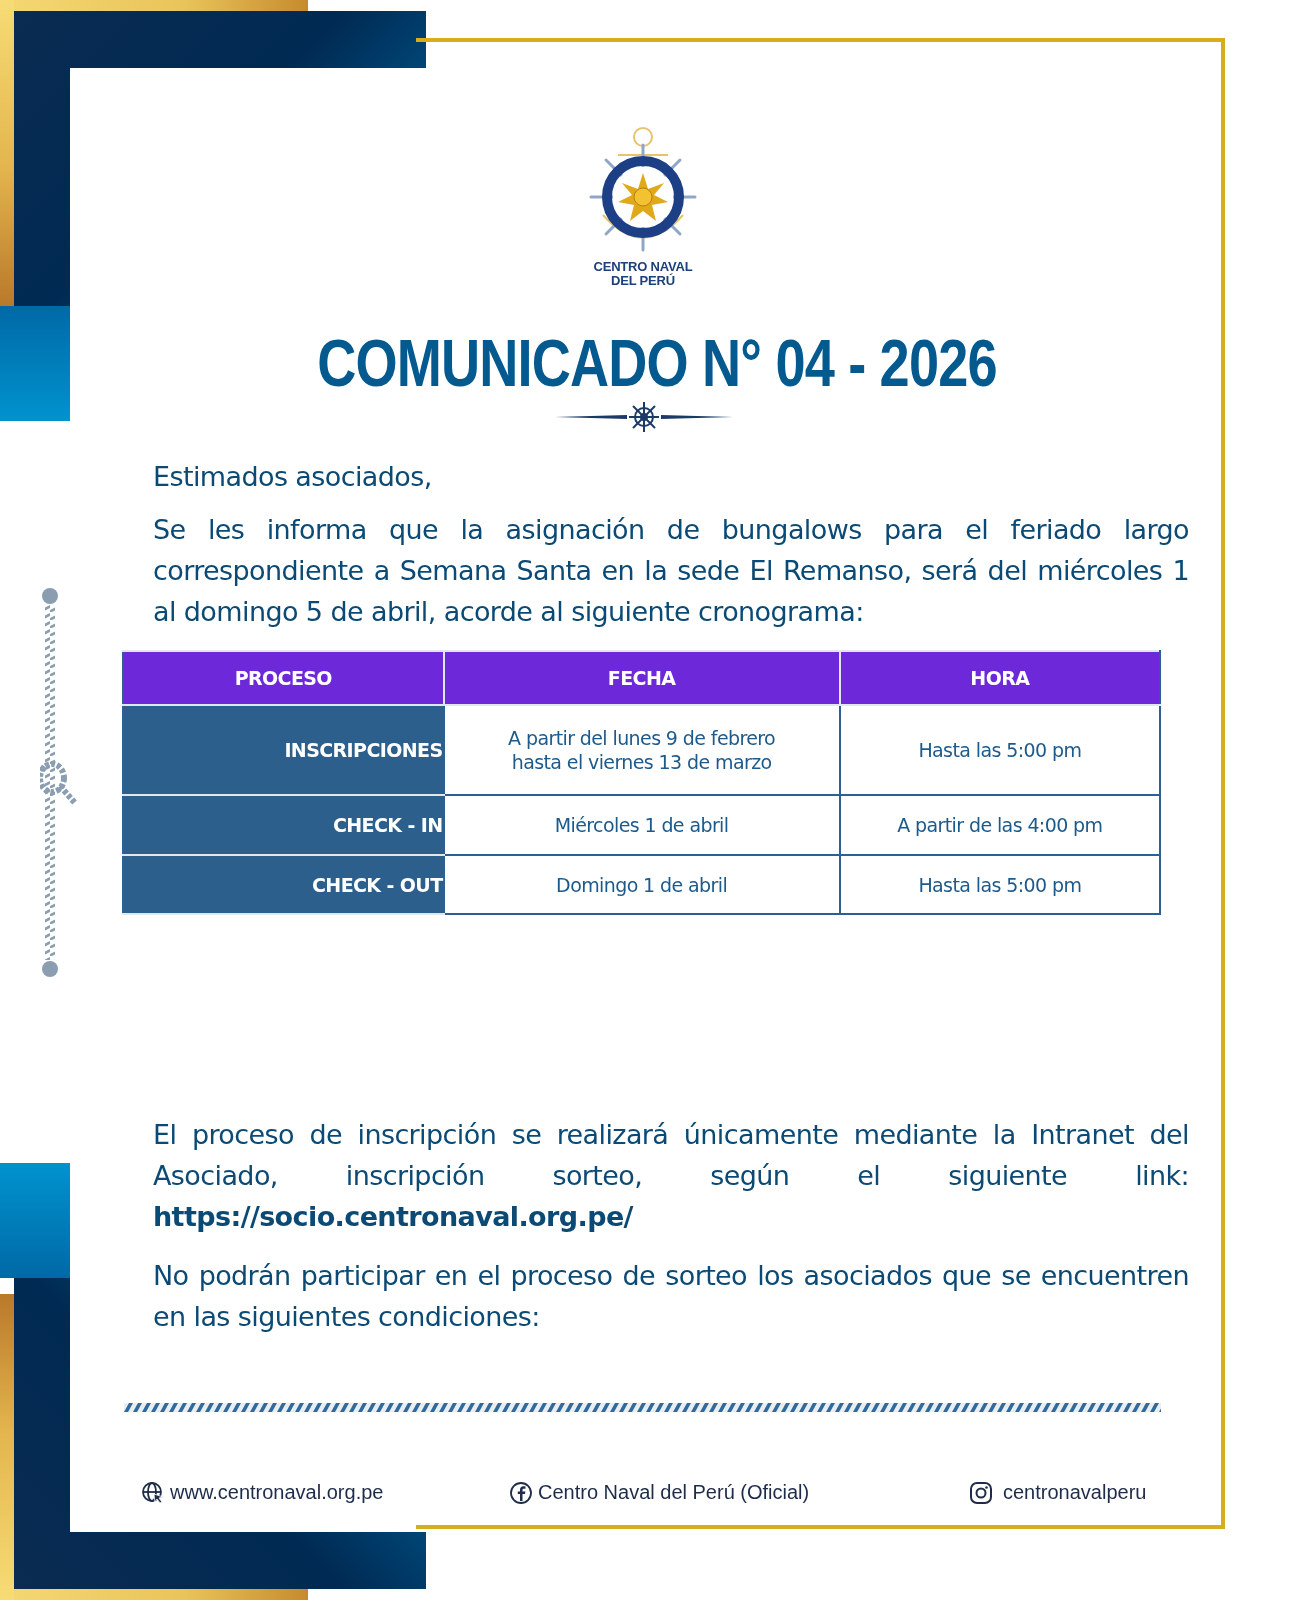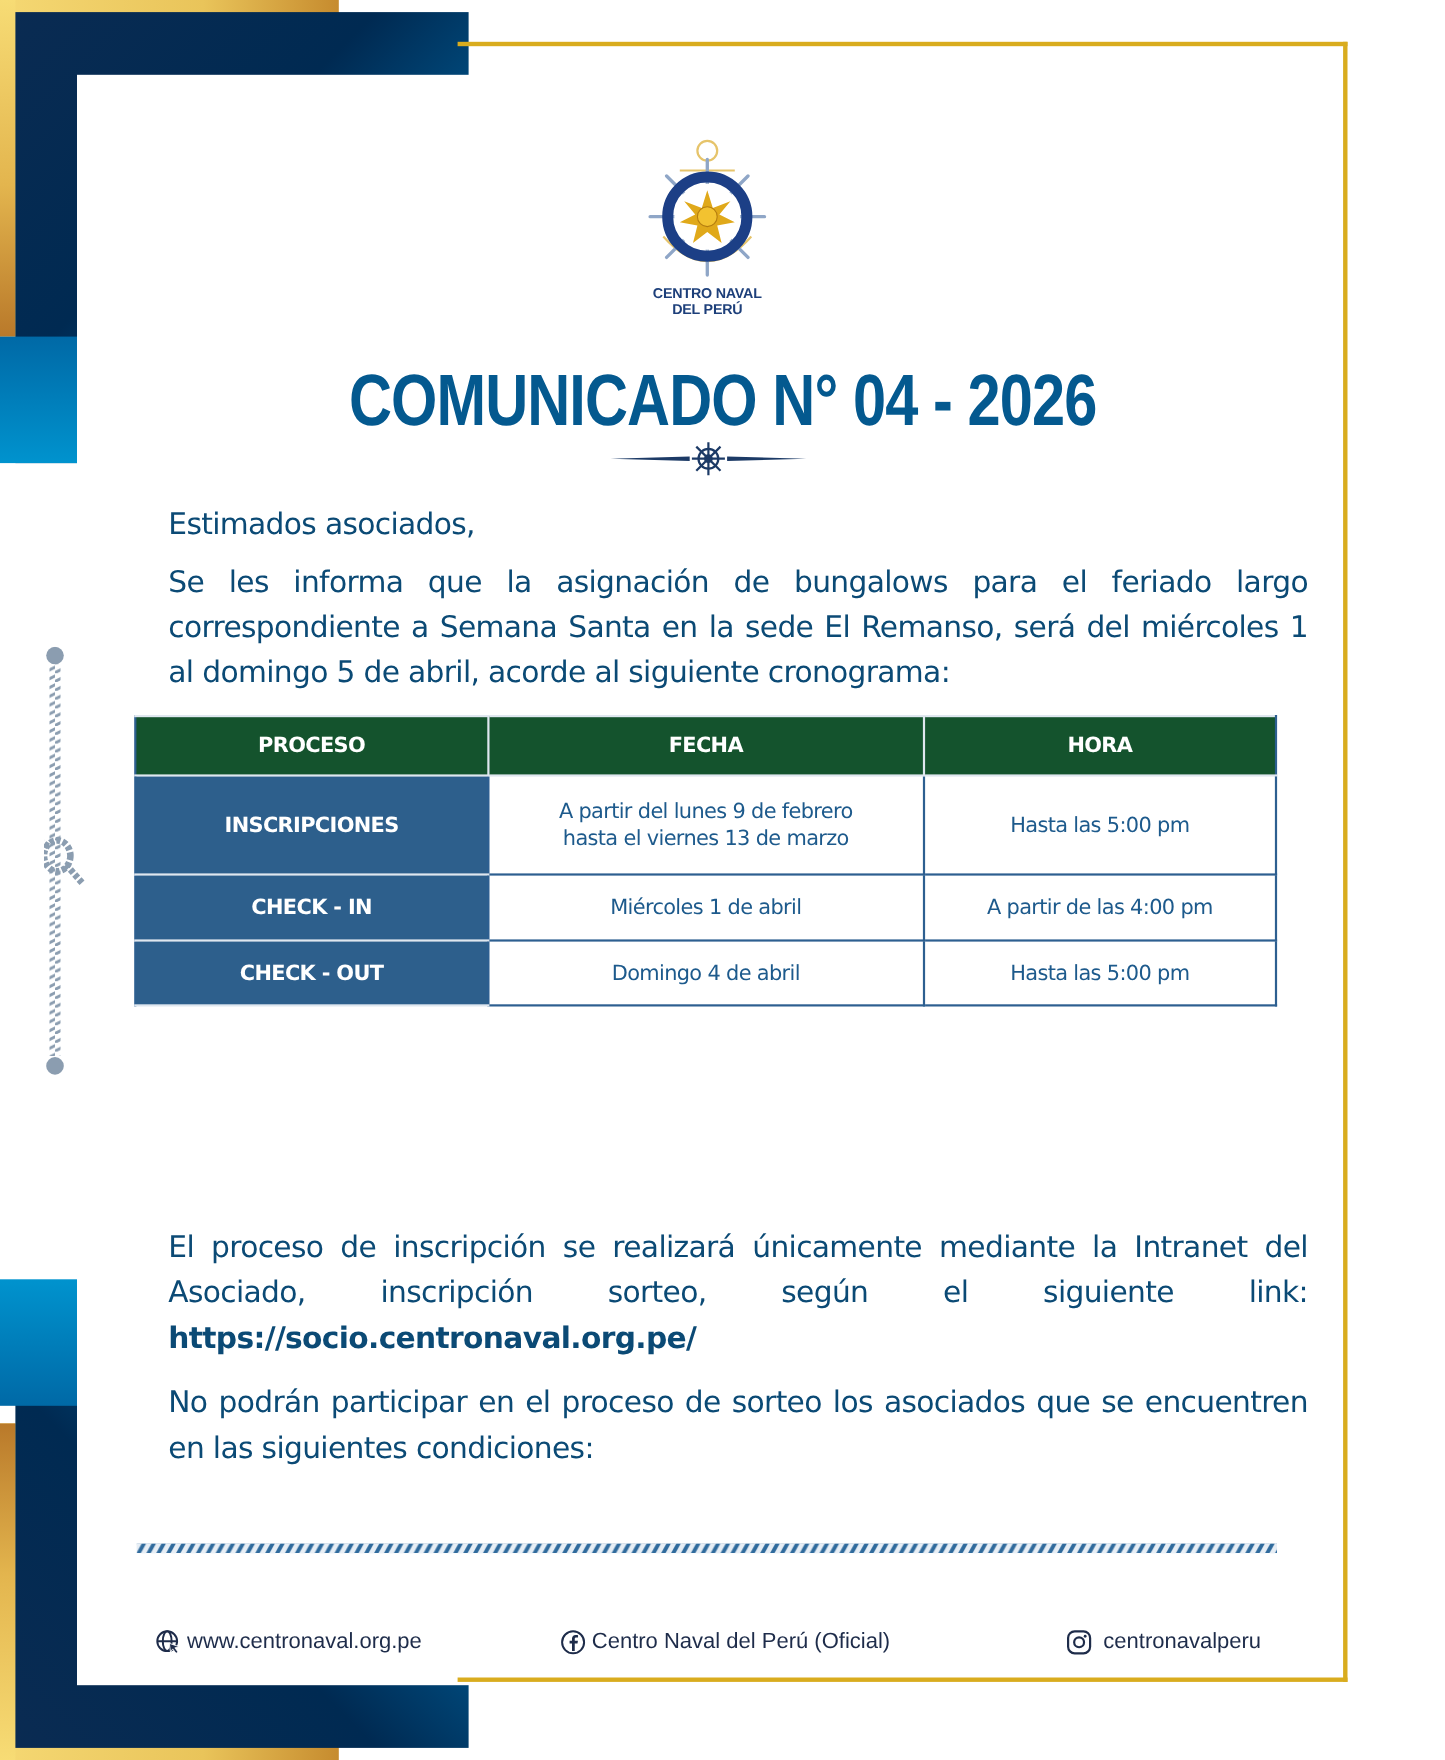--- a/index.html
+++ b/index.html
@@ -51,26 +51,26 @@
   .greeting { top: 456px; }
   .intro { top: 509px; }
   .process { top: 1114px; }
   .process .link { font-weight: 700; color: #0b4a75; text-decoration: none; }
   .restrict { top: 1255px; }
 
   
   .schedule { position: absolute; left: 122px; top: 650px; width: 1039px; border-collapse: collapse;
     font-family: "DejaVu Sans", sans-serif; }
   .schedule th, .schedule td { border: 2px solid #2d5f90; text-align: center; vertical-align: middle; }
-  .schedule th { background: #14532d; color: #ffffff; font-size: 19px; font-weight: 700; height: 54px;
+  .schedule th { background: #6d28d9; color: #ffffff; font-size: 19px; font-weight: 700; height: 54px;
     letter-spacing: -0.6px; border-color: #dfe7ef #dfe7ef #dfe7ef #2d5f90; }
   .schedule th:first-child { border-left-color: #2d5f90; }
   .schedule th:last-child { border-right-color: #2d5f90; }
   .schedule td.proc { background: #2d5f8c; color: #ffffff; font-weight: 700; font-size: 19px;
-    letter-spacing: -0.6px; border-color: #dfe7ef #2d5f90 #dfe7ef #2d5f90; line-height: 24px; }
+    letter-spacing: -0.6px; border-color: #dfe7ef #2d5f90 #dfe7ef #2d5f90; line-height: 24px; text-align: right; }
   .schedule td.val { background: #ffffff; color: #1d5a8c; font-size: 19px; letter-spacing: -0.6px; line-height: 24px; }
   .col1 { width: 321px; } .col2 { width: 397px; } .col3 { width: 321px; }
 
   
   .rope-h { position: absolute; left: 124px; top: 1403px; width: 1037px; height: 9px; }
   .footer { position: absolute; top: 1481px; height: 30px; font-family: "Liberation Sans", sans-serif;
     font-size: 20px; color: #1e2c4a; display: flex; align-items: flex-start; gap: 5px; }
   .footer svg { flex: none; }
   .f-web { left: 141px; }
   .f-fb { left: 509px; }
@@ -170,21 +170,21 @@
       </td>
       <td class="val">Hasta las 5:00 pm</td>
     </tr>
     <tr style="height:60px">
       <td class="proc">CHECK - IN</td>
       <td class="val">Miércoles 1 de abril</td>
       <td class="val">A partir de las 4:00 pm</td>
     </tr>
     <tr style="height:59px">
       <td class="proc">CHECK - OUT</td>
-      <td class="val">Domingo 4 de abril</td>
+      <td class="val">Domingo 1 de abril</td>
       <td class="val">Hasta las 5:00 pm</td>
     </tr>
   </tbody>
 </table>
 
 <p class="para process">
   <span>El proceso de inscripción se realizará únicamente mediante la Intranet del Asociado, inscripción sorteo, según el siguiente link:</span>
   <a class="link">https://socio.centronaval.org.pe/</a>
 </p>
 

